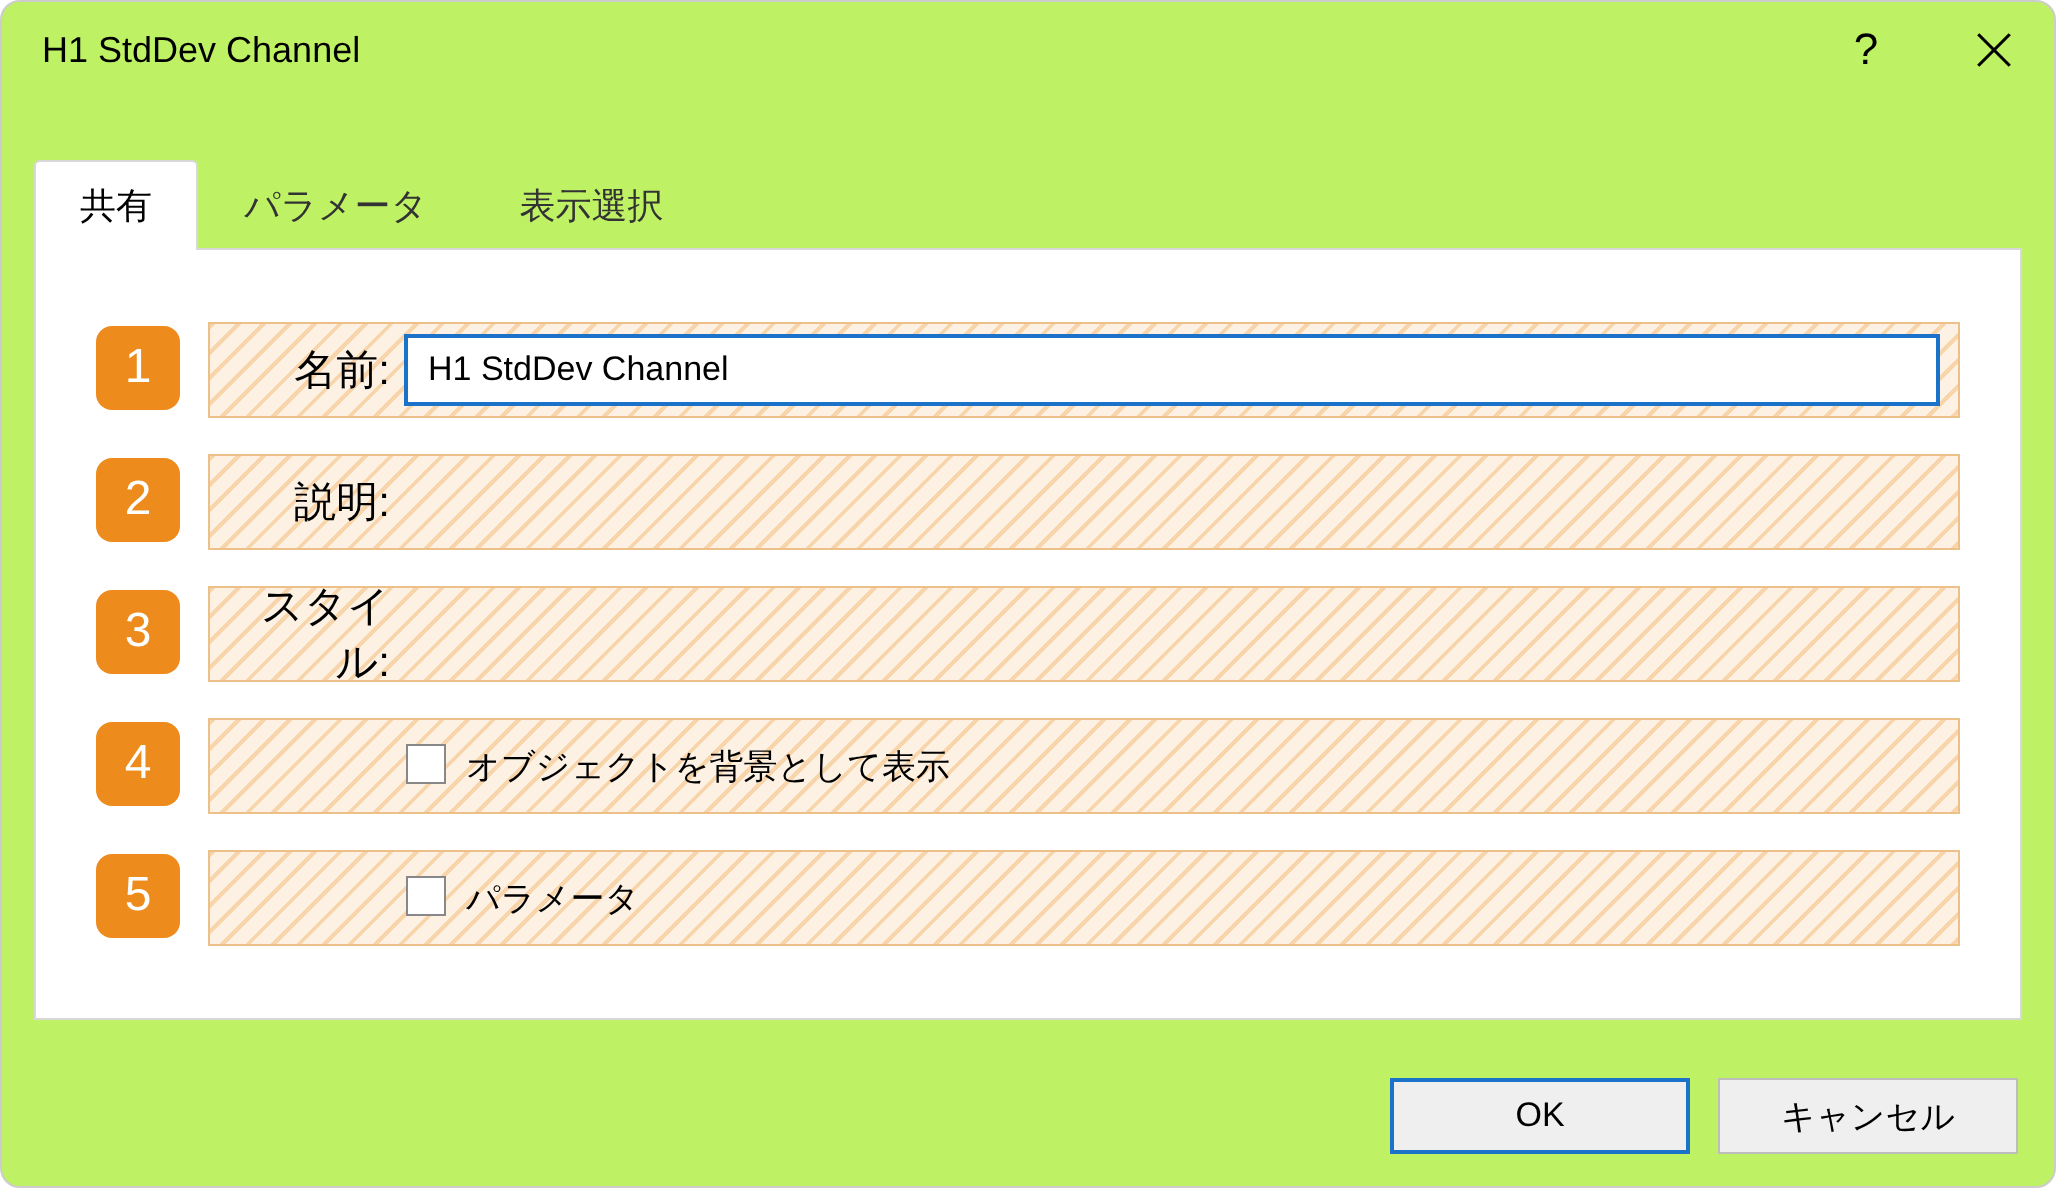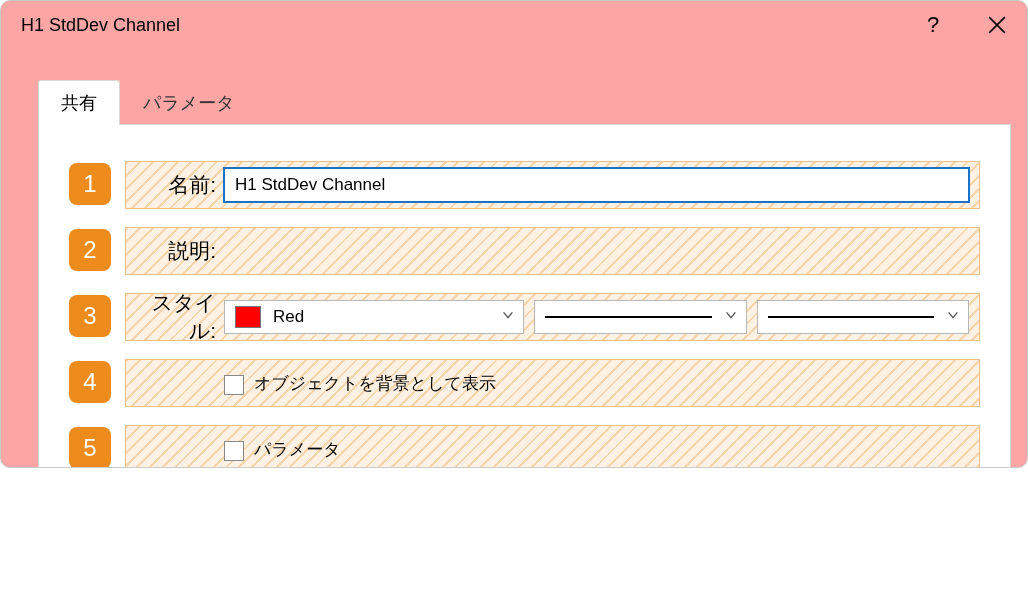--- a/index.html
+++ b/index.html
@@ -4,24 +4,24 @@
 <style>
   * { box-sizing: border-box; margin: 0; padding: 0; }
   body {
     font-family: "Yu Gothic UI", "Meiryo", "Segoe UI", sans-serif;
     font-size: 16px;
     background: #fff;
     color: #000;
   }
   .window {
     width: 1028px;
-    height: 468px;
+    height: 594px;
     border: 1px solid #ccc;
     border-radius: 10px;
-    background: #fca5a5;
+    background: #bef264;
     position: relative;
     overflow: hidden;
   }
   .titlebar {
     height: 48px;
     display: flex;
     align-items: center;
     padding: 0 0 0 20px;
   }
   .titlebar-title {
@@ -36,21 +36,20 @@
     align-items: center;
     justify-content: center;
     font-size: 18px;
     color: #000;
   }
   .titlebar-help { font-size: 22px; margin-right: 4px; }
   .titlebar-close svg { width: 18px; height: 18px; }
 
   .dialog-body {
     padding: 30px 16px 14px 16px;
-    margin-left: 21px;
   }
 
   .tabs {
     display: flex;
     position: relative;
     z-index: 2;
   }
   .tab {
     padding: 10px 22px 10px 22px;
     font-size: 18px;
@@ -178,21 +177,21 @@
   .color-name { font-size: 17px; }
   .line-sample {
     flex: 1;
     height: 2px;
     background: #000;
     margin-right: 12px;
   }
 
   .check-wrap {
     display: flex;
-    align-items: flex-end;
+    align-items: flex-start;
     padding-left: 98px;
   }
   .checkbox {
     width: 20px;
     height: 20px;
     border: 1px solid #888;
     background: #fff;
     margin-right: 10px;
     flex: 0 0 20px;
   }
@@ -234,20 +233,21 @@
           <line x1="15" y1="1" x2="1" y2="15" stroke="#000" stroke-width="1.4"></line>
         </svg>
     </div>
   </div>
 
   <div class="dialog-body">
 
     <div class="tabs">
       <div class="tab active"><span>共有</span></div>
       <div class="tab inactive"><span>パラメータ</span></div>
+      <div class="tab inactive"><span>表示選択</span></div>
     </div>
 
     <div class="tab-panel">
 
       <div class="row">
         <div class="numbadge">1</div>
         <div class="stripe-wrap">
           <div class="field-label">名前:</div>
           <div class="field-input focused">
               <span>H1 StdDev Channel</span>
@@ -259,41 +259,20 @@
         <div class="numbadge">2</div>
         <div class="stripe-wrap">
           <div class="field-label">説明:</div>
         </div>
       </div>
 
       <div class="row">
         <div class="numbadge">3</div>
         <div class="stripe-wrap">
           <div class="field-label">スタイル:</div>
-          <div class="style-controls">
-            <div class="combo color-combo">
-              <div class="color-swatch" style="background:#ff0000;border:1px solid #777;"></div>
-              <div class="color-name">Red</div>
-              <div class="chev"><svg viewBox="0 0 16 16">
-                    <polyline points="3,5 8,11 13,5" fill="none" stroke="#555" stroke-width="1.5"></polyline>
-                  </svg></div>
-            </div>
-            <div class="combo linetype-combo">
-              <div class="line-sample"></div>
-              <div class="chev"><svg viewBox="0 0 16 16">
-                    <polyline points="3,5 8,11 13,5" fill="none" stroke="#555" stroke-width="1.5"></polyline>
-                  </svg></div>
-            </div>
-            <div class="combo linewidth-combo">
-              <div class="line-sample"></div>
-              <div class="chev"><svg viewBox="0 0 16 16">
-                    <polyline points="3,5 8,11 13,5" fill="none" stroke="#555" stroke-width="1.5"></polyline>
-                  </svg></div>
-            </div>
-          </div>
         </div>
       </div>
 
       <div class="row">
         <div class="numbadge">4</div>
         <div class="stripe-wrap">
           <div class="check-wrap">
             <div class="checkbox"></div>
             <div class="check-label">オブジェクトを背景として表示</div>
           </div>
@@ -306,14 +285,22 @@
           <div class="check-wrap">
             <div class="checkbox"></div>
             <div class="check-label">パラメータ</div>
           </div>
         </div>
       </div>
 
     </div>
   </div>
 
+  <div class="footer">
+    <div class="btn primary">
+        <span>OK</span>
+      </div>
+    <div class="btn">
+        <span>キャンセル</span>
+      </div>
+  </div>
 
 </div>
 
 </body></html>

